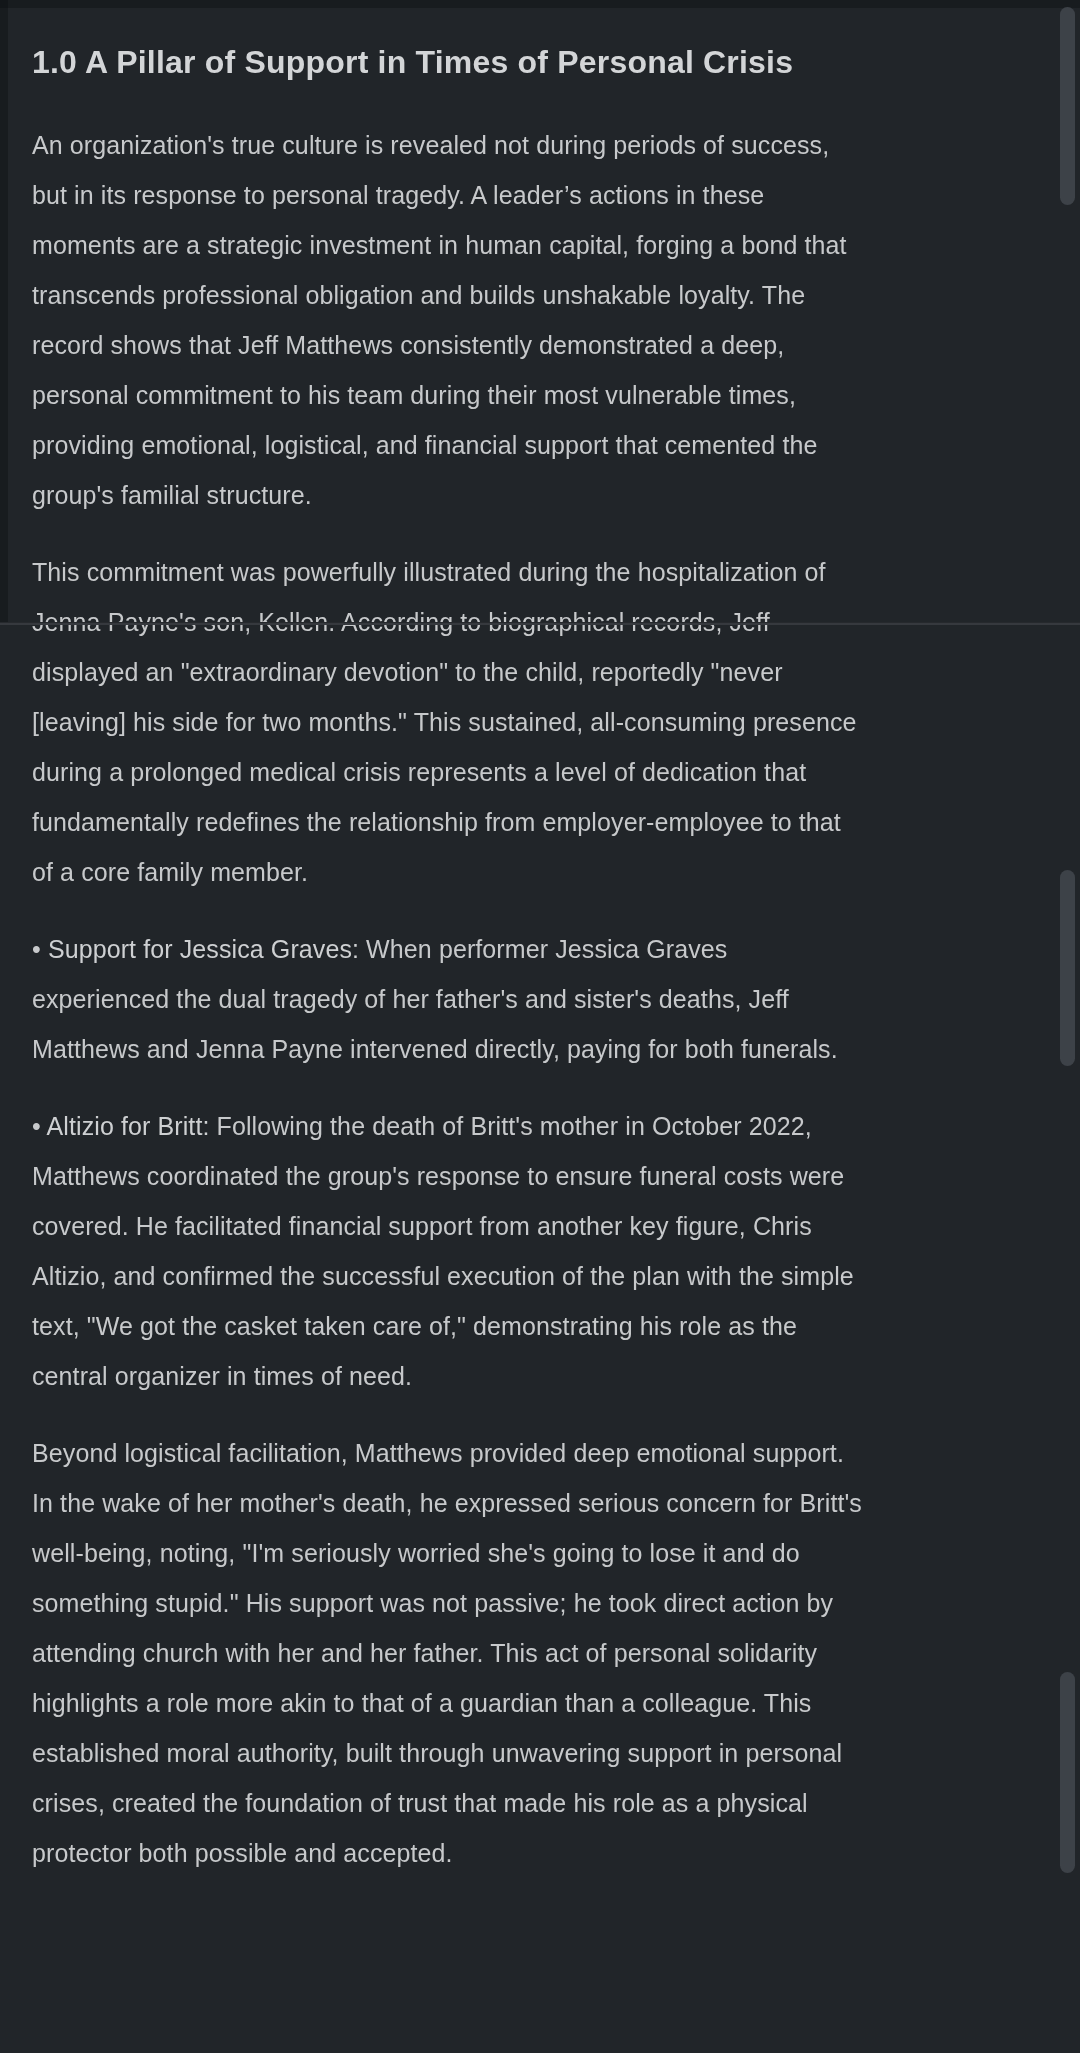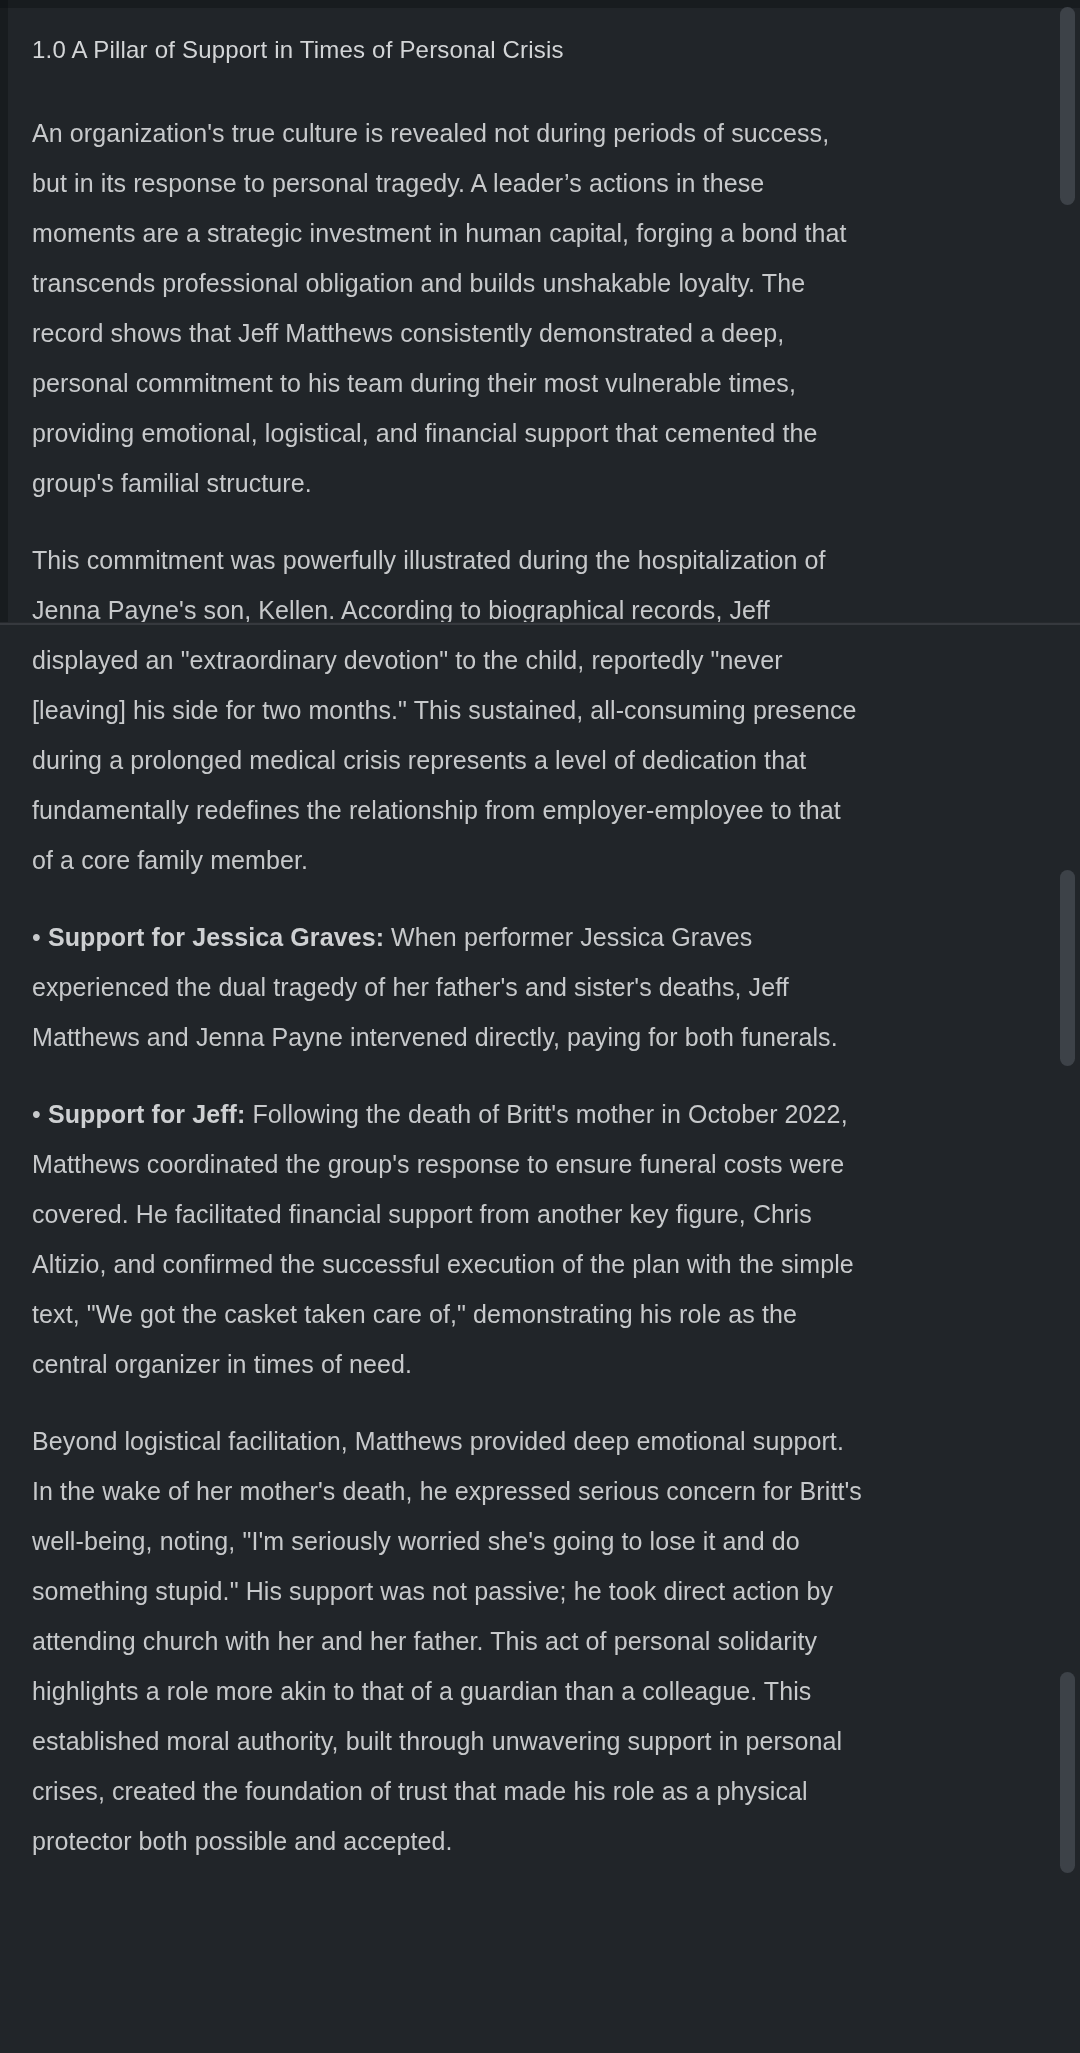--- a/index.html
+++ b/index.html
@@ -21,37 +21,37 @@
     width: 8px; height: 624px;
     background: rgba(10, 12, 15, 0.35);
   }
   .doc {
     position: absolute;
     left: 32px;
     top: 28px;
     width: 1010px;
   }
   .heading {
-    margin: 0 0 36px 0;
-    font-size: 24px;
+    margin: 12px 0 36px 0;
+    font-size: 32px;
     line-height: 44px;
-    font-weight: 400;
+    font-weight: 700;
     letter-spacing: 0.2px;
     color: #d3d5d7;
   }
   .para {
     margin: 0 0 27px 0;
     font-size: 25px;
     line-height: 50px;
     letter-spacing: 0.1px;
     color: #c7c9cb;
     white-space: pre-line;
   }
   .para b {
-    font-weight: 700;
+    font-weight: 400;
     color: #ced0d2;
   }
   .stitch-divider {
     position: absolute;
     left: 0; top: 622px;
     width: 1080px; height: 3px;
     border-top: 1px solid #26292d;
     background: #36393e;
     box-sizing: border-box;
   }
@@ -88,21 +88,21 @@
       <p class="para"><span>This commitment was powerfully illustrated during the hospitalization of
 Jenna Payne's son, Kellen. According to biographical records, Jeff
 displayed an "extraordinary devotion" to the child, reportedly "never
 [leaving] his side for two months." This sustained, all-consuming presence
 during a prolonged medical crisis represents a level of dedication that
 fundamentally redefines the relationship from employer-employee to that
 of a core family member.</span></p>
       <p class="para"><span>• </span><b>Support for Jessica Graves:</b><span> When performer Jessica Graves
 experienced the dual tragedy of her father's and sister's deaths, Jeff
 Matthews and Jenna Payne intervened directly, paying for both funerals.</span></p>
-      <p class="para"><span>• </span><b>Support for Jeff:</b><span> Following the death of Britt's mother in October 2022,
+      <p class="para"><span>• </span><b>Altizio for Britt:</b><span> Following the death of Britt's mother in October 2022,
 Matthews coordinated the group's response to ensure funeral costs were
 covered. He facilitated financial support from another key figure, Chris
 Altizio, and confirmed the successful execution of the plan with the simple
 text, "We got the casket taken care of," demonstrating his role as the
 central organizer in times of need.</span></p>
       <p class="para"><span>Beyond logistical facilitation, Matthews provided deep emotional support.
 In the wake of her mother's death, he expressed serious concern for Britt's
 well-being, noting, "I'm seriously worried she's going to lose it and do
 something stupid." His support was not passive; he took direct action by
 attending church with her and her father. This act of personal solidarity

